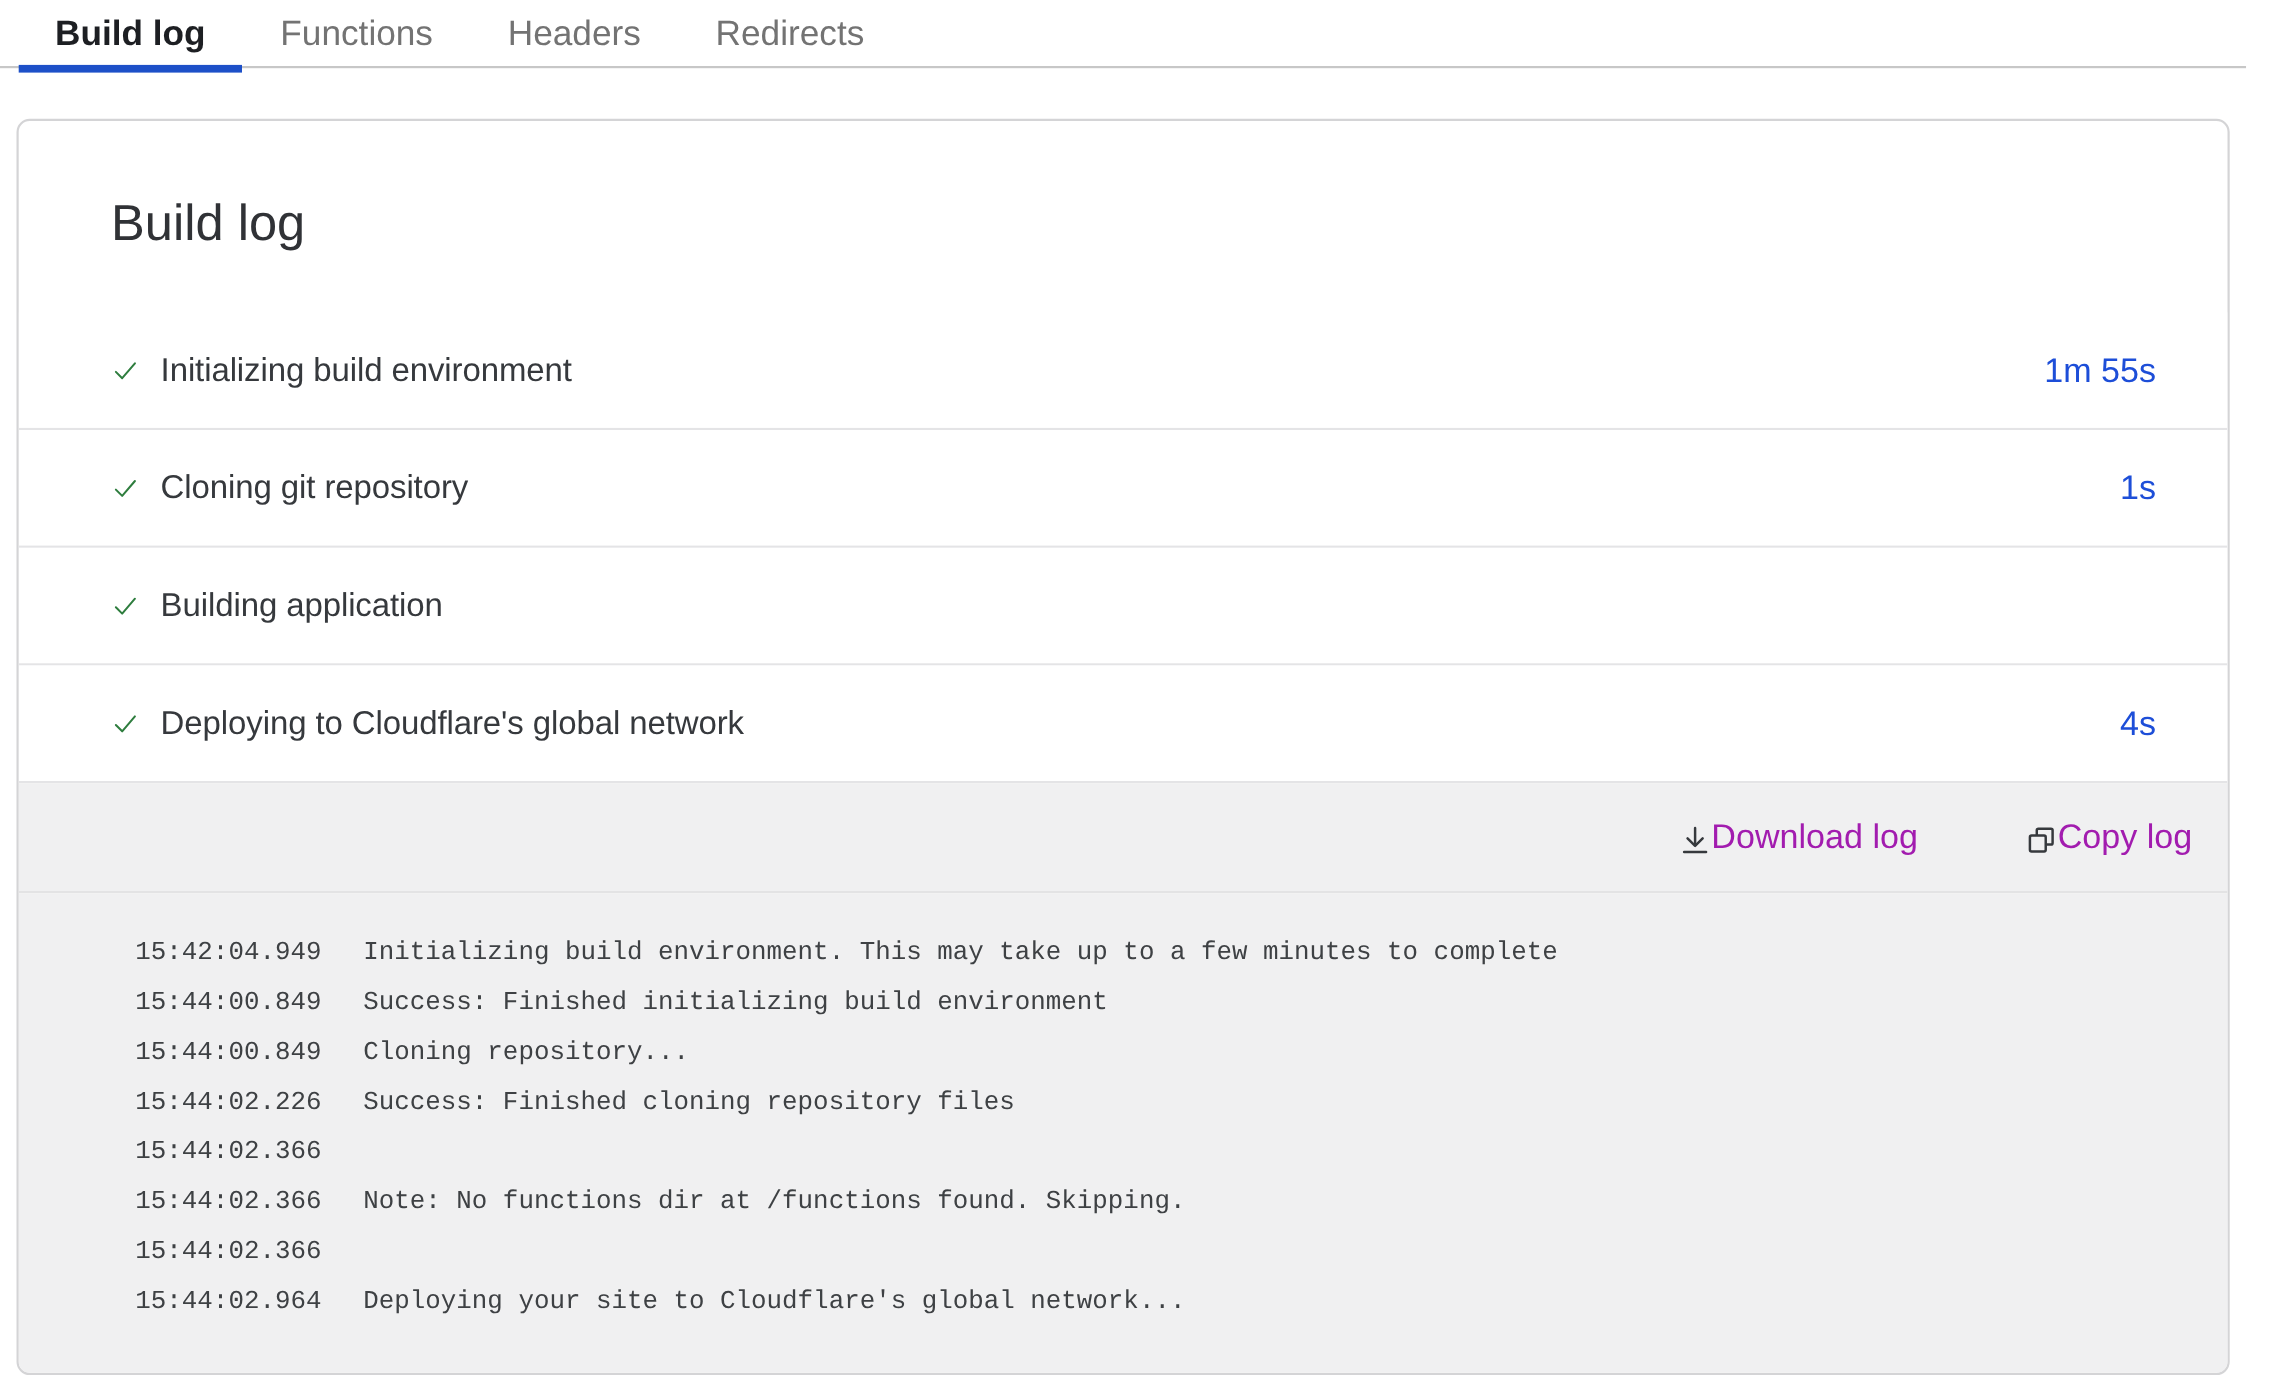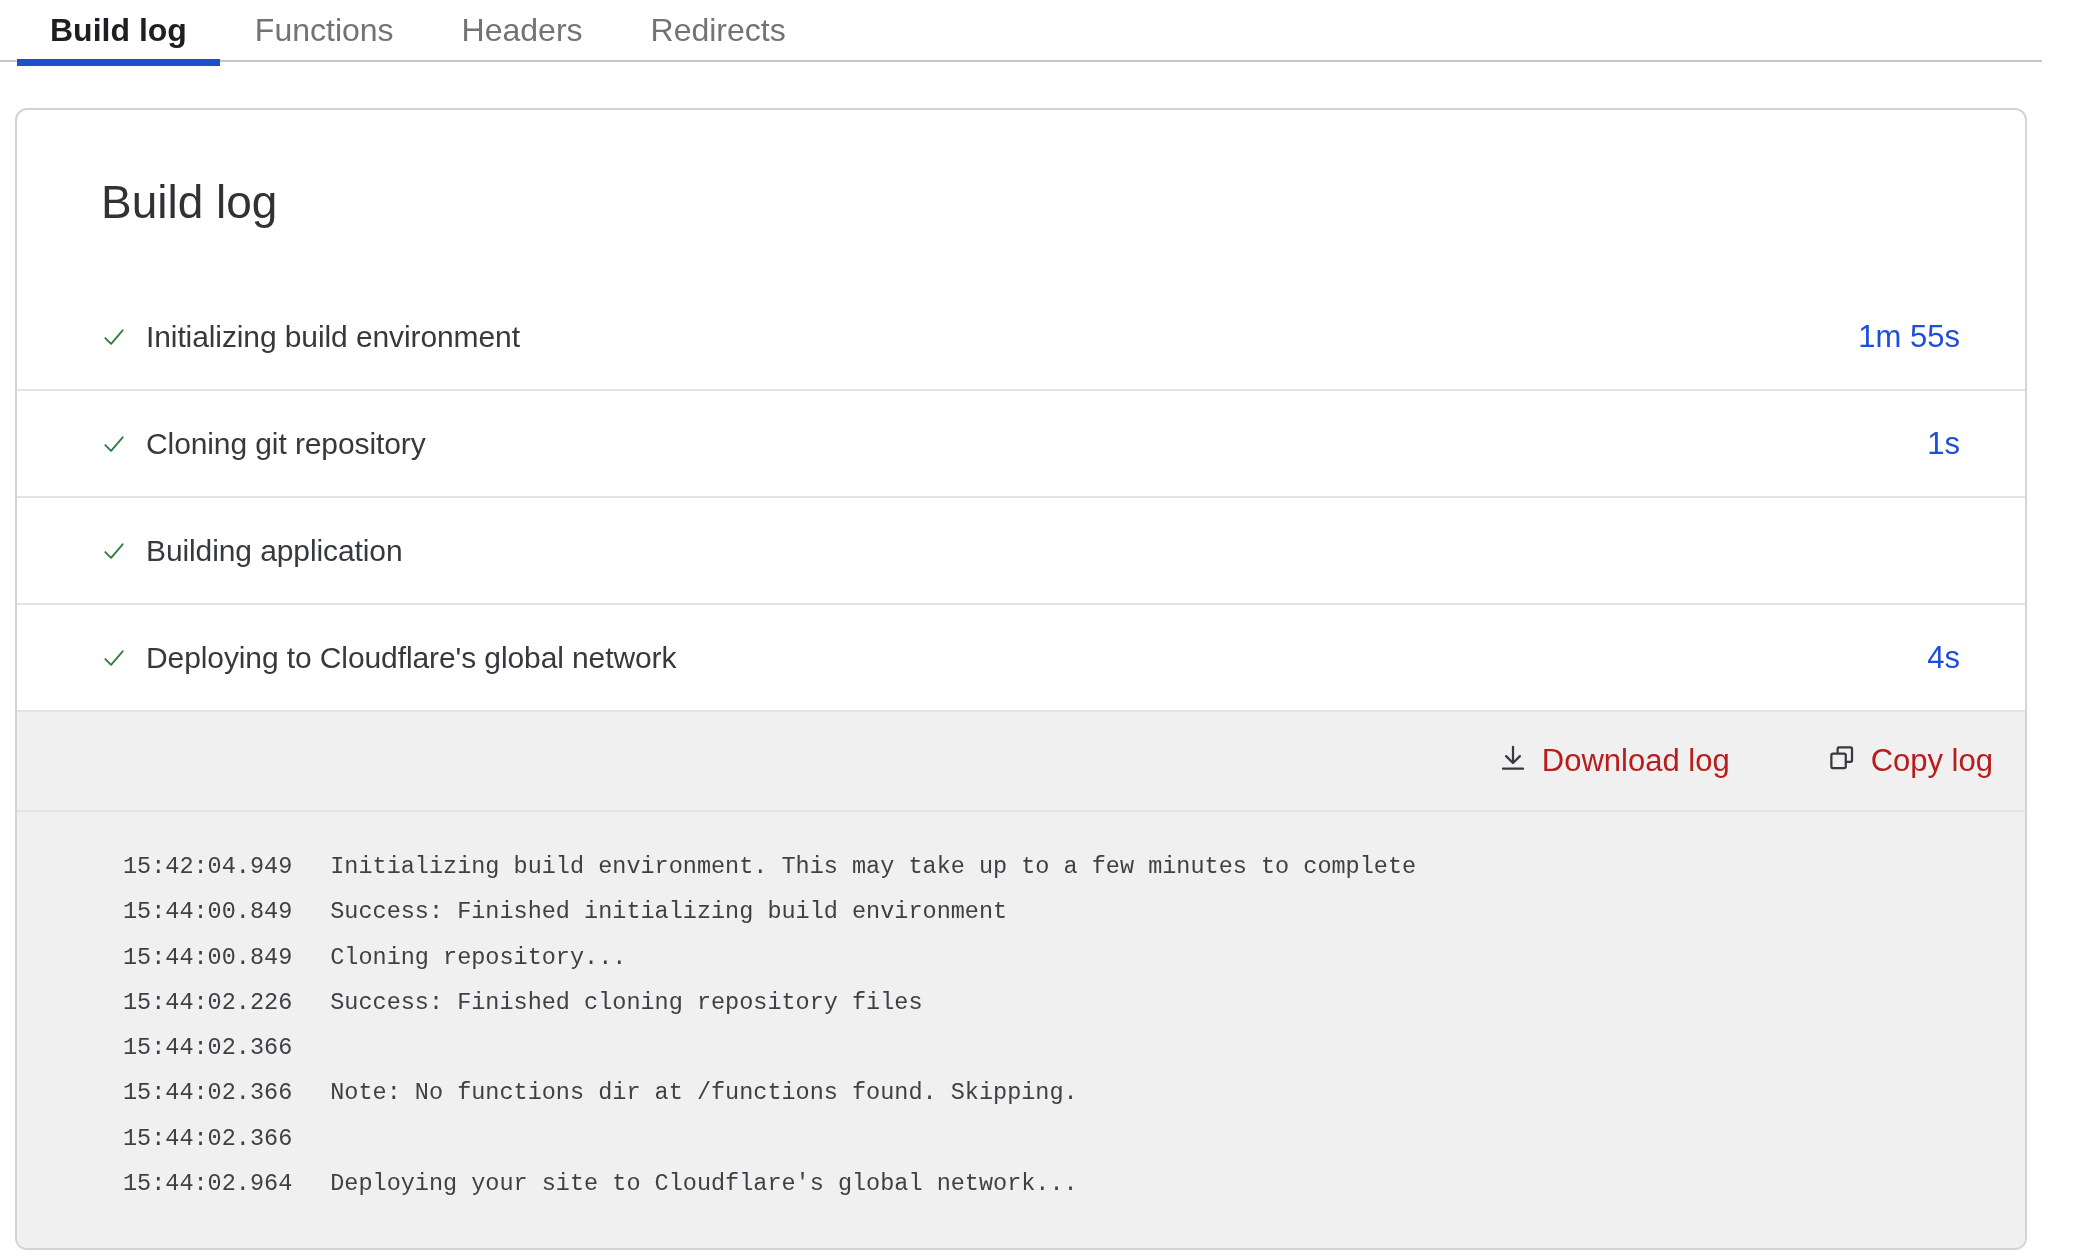--- a/index.html
+++ b/index.html
@@ -102,27 +102,26 @@
     background: #f0f0f1;
     border-bottom: 2px solid #e3e3e4;
     display: flex;
     justify-content: flex-end;
     align-items: center;
     padding-right: 32px;
     gap: 97px;
   }
   .toolbar-btn {
     display: flex;
-    align-items: flex-start;
-    gap: 14px;
+    align-items: flex-end;
     background: none;
     border: none;
     font-family: "Liberation Sans", sans-serif;
     font-size: 31px;
-    color: #b91c1c;
+    color: #a21caf;
     cursor: pointer;
     padding: 0;
   }
   .toolbar-btn svg { width: 30px; height: 30px; display: block; color: #36393d; }
 
   
   .log-output {
     flex: 1;
     background: #f0f0f1;
     padding: 32px 40px 10px 106px;

